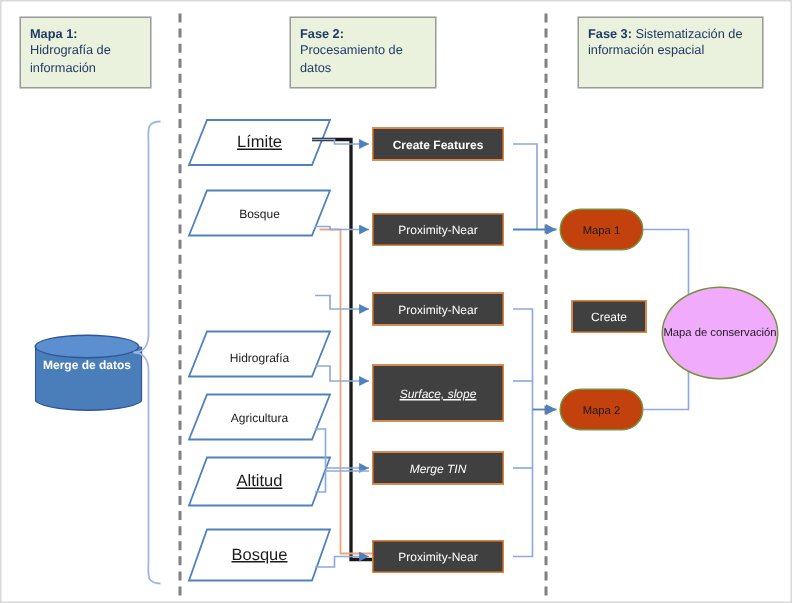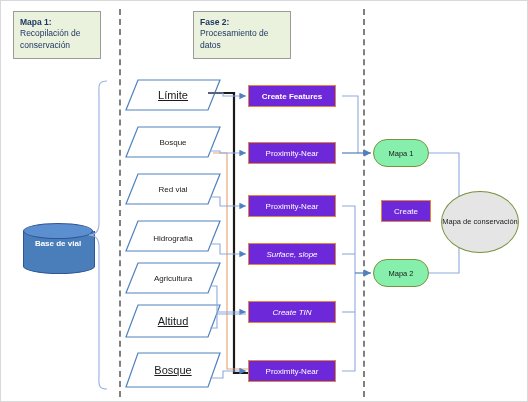--- a/index.html
+++ b/index.html
@@ -33,86 +33,84 @@
 
   
   .para{position:absolute;}
   .para svg{position:absolute;left:0;top:0;}
   .para span{position:absolute;left:0;top:0;width:100%;height:100%;
              display:flex;align-items:center;justify-content:center;
              color:#1a1a1a;font-size:8px;}
   .para.big span{font-size:11px;text-decoration:underline;}
 
   
-  .proc{position:absolute;background:#6d28d9;border:1px solid #E8833A;
+  .proc{position:absolute;background:#404040;border:1px solid #E8833A;
         box-sizing:border-box;display:flex;align-items:center;
         justify-content:center;color:#ffffff;font-size:8px;}
   .proc.bold{font-weight:bold;}
   .proc.ital{font-style:italic;}
 
   
-  .maprect{position:absolute;background:#86efac;border:1px solid #77933C;
+  .maprect{position:absolute;background:#c2410c;border:1px solid #77933C;
            border-radius:20px;box-sizing:border-box;display:flex;
            align-items:center;justify-content:center;color:#1a1a1a;
            font-size:7.5px;}
-  .ellipse{position:absolute;background:#e5e5e5;border:1px solid #77933C;
+  .ellipse{position:absolute;background:#f0abfc;border:1px solid #77933C;
            border-radius:50%;box-sizing:border-box;display:flex;
            align-items:center;justify-content:center;text-align:center;
            color:#1a1a1a;font-size:7.5px;line-height:1.3;}
 
   
   #wires{position:absolute;left:0;top:0;width:528px;height:402px;
          pointer-events:none;}
 </style>
 </head>
 <body>
 
 <div id="canvas">
 
   <div class="divider" style="left:118px;top:8px;height:388px;"></div>
   <div class="divider" style="left:362px;top:8px;height:388px;"></div>
 
   <div class="phase-box" style="left:12px;top:10px;width:88px;height:48px;">
     <span class="ph-strong">Mapa 1:</span>
-    <span>Recopilación de conservación</span>
+    <span>Hidrografía de información</span>
   </div>
   <div class="phase-box" style="left:192px;top:10px;width:98px;height:48px;">
     <span class="ph-strong">Fase 2:</span>
     <span> Procesamiento de datos</span>
   </div>
+  <div class="phase-box" style="left:384px;top:10px;width:124px;height:48px;">
+    <span class="ph-strong">Fase 3:</span>
+    <span>Sistematización de información espacial</span>
+  </div>
 
   <div class="cyl" style="left:22px;top:222px;width:70px;height:58px;">
     <div class="cyl-body"></div>
     <div class="cyl-top"></div>
-    <div class="cyl-label">Base de vial</div>
+    <div class="cyl-label">Merge de datos</div>
   </div>
 
   <div class="brace" style="left:86px;top:78px;width:22px;height:312px;">
     <svg width="22" height="312" viewBox="0 0 22 312">
       <path d="M20 2 C10 2 12 8 12 18 L12 144 C12 152 8 156 2 156 C8 156 12 160 12 168 L12 294 C12 304 10 310 20 310" fill="none" stroke="#9DB7E0" stroke-width="1.2"></path>
     </svg>
   </div>
 
   <div class="para big" style="left:124px;top:78px;width:96px;height:32px;">
     <svg width="96" height="32" viewBox="0 0 96 32">
         <polygon points="13,1 95,1 83,31 1,31" fill="#ffffff" stroke="#4E81BD" stroke-width="1.2"></polygon>
       </svg>
     <span>Límite</span>
   </div>
   <div class="para" style="left:124px;top:125px;width:96px;height:32px;">
     <svg width="96" height="32" viewBox="0 0 96 32">
         <polygon points="13,1 95,1 83,31 1,31" fill="#ffffff" stroke="#4E81BD" stroke-width="1.2"></polygon>
       </svg>
     <span>Bosque</span>
-  </div>
-  <div class="para" style="left:124px;top:172px;width:96px;height:32px;">
-    <svg width="96" height="32" viewBox="0 0 96 32">
-        <polygon points="13,1 95,1 83,31 1,31" fill="#ffffff" stroke="#4E81BD" stroke-width="1.2"></polygon>
-      </svg>
-    <span>Red vial</span>
   </div>
   <div class="para" style="left:124px;top:219px;width:96px;height:36px;">
     <svg width="96" height="32" viewBox="0 0 96 32">
         <polygon points="13,1 95,1 83,31 1,31" fill="#ffffff" stroke="#4E81BD" stroke-width="1.2"></polygon>
       </svg>
     <span>Hidrografía</span>
   </div>
   <div class="para" style="left:124px;top:261px;width:96px;height:32px;">
     <svg width="96" height="32" viewBox="0 0 96 32">
         <polygon points="13,1 95,1 83,31 1,31" fill="#ffffff" stroke="#4E81BD" stroke-width="1.2"></polygon>
@@ -166,25 +164,25 @@
 
   <div class="proc bold" style="left:247px;top:84px;width:88px;height:22px;">
     <span>Create Features</span>
   </div>
   <div class="proc" style="left:247px;top:141px;width:88px;height:22px;">
     <span>Proximity-Near</span>
   </div>
   <div class="proc" style="left:247px;top:194px;width:88px;height:22px;">
     <span>Proximity-Near</span>
   </div>
-  <div class="proc ital" style="left:247px;top:242px;width:88px;height:22px;">
+  <div class="proc ital" style="left:247px;top:242px;width:88px;height:38px;text-decoration:underline;">
     <span>Surface, slope</span>
   </div>
   <div class="proc ital" style="left:247px;top:300px;width:88px;height:22px;">
-    <span>Create TIN</span>
+    <span>Merge TIN</span>
   </div>
   <div class="proc" style="left:247px;top:359px;width:88px;height:22px;">
     <span>Proximity-Near</span>
   </div>
 
   <div class="maprect" style="left:372px;top:138px;width:56px;height:28px;">
     <span>Mapa 1</span>
   </div>
   <div class="maprect" style="left:372px;top:258px;width:56px;height:28px;">
     <span>Mapa 2</span>

